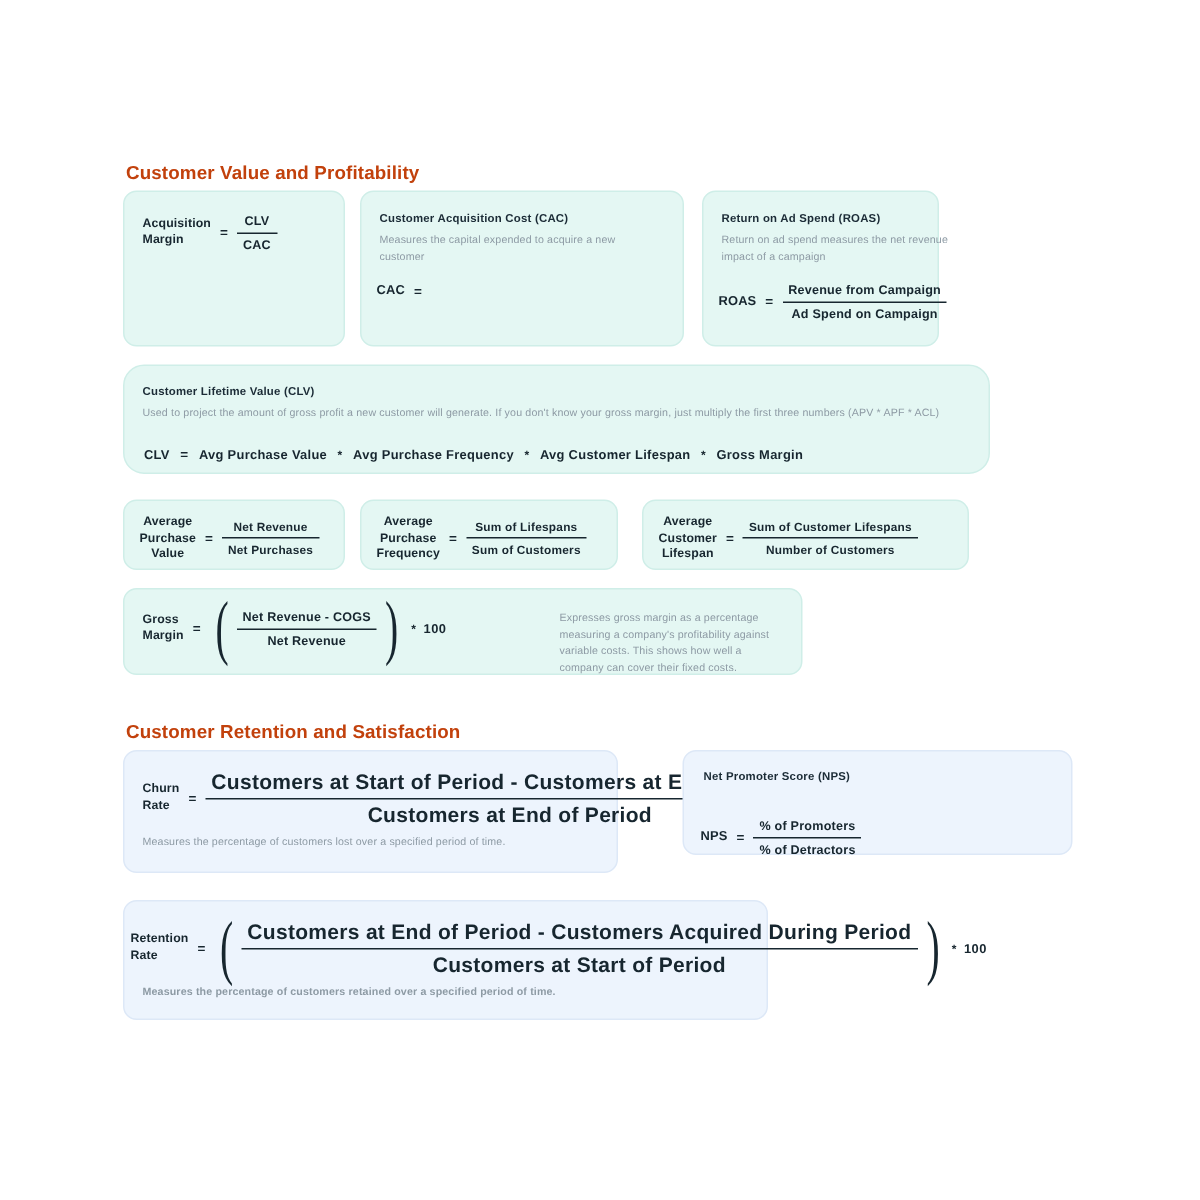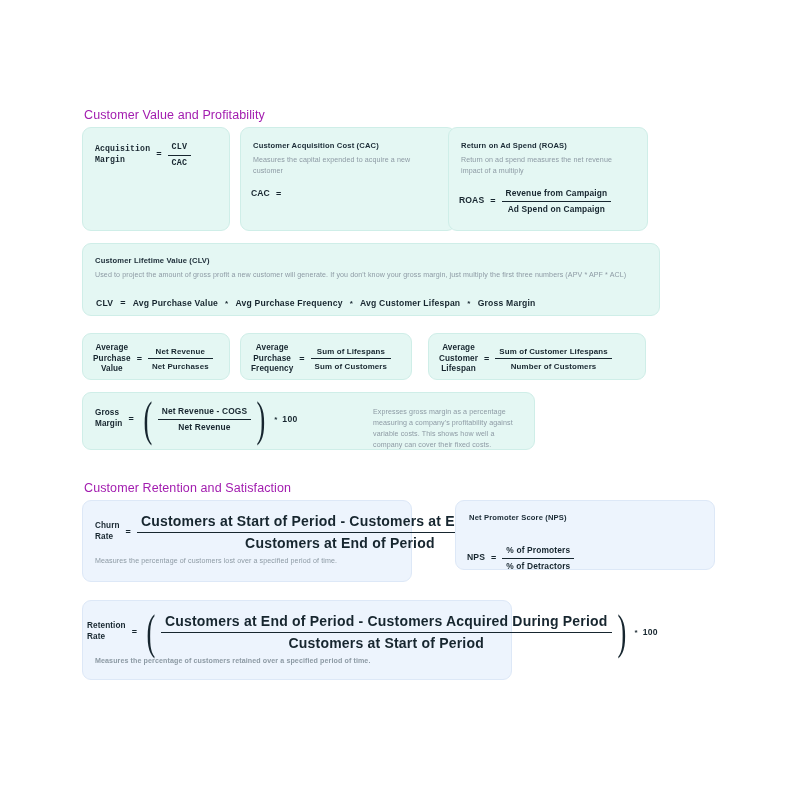--- a/index.html
+++ b/index.html
@@ -17,23 +17,23 @@
   .page {
     position: relative;
     width: 800px;
     height: 800px;
   }
 
   
   .section-title {
     position: absolute;
     font-size: 12.5px;
-    font-weight: 400;
+    font-weight: 700;
     letter-spacing: .1px;
-    color: #a21caf;
+    color: #c2410c;
     white-space: nowrap;
   }
 
   
   .card {
     position: absolute;
     box-sizing: border-box;
     border-radius: 9px;
     background: #e4f7f3;
     border: 1px solid #cfeee8;
@@ -141,21 +141,21 @@
     font-size: 8px;
   }
 </style>
 </head>
 <body>
 
 <div class="page">
 
   <div class="section-title" style="left:84px; top:108px;">Customer Value and Profitability</div>
 
-  <div class="card" style="left:82px; top:127px; width:148px; height:104px;font-family:Liberation Mono, monospace;">
+  <div class="card" style="left:82px; top:127px; width:148px; height:104px;">
     <div class="formula" style="position:absolute; left:12px; top:14px;">
       <div class="lhs">
         <div>Acquisition</div>
         <div>Margin</div>
       </div>
       <div class="eq">=</div>
       <div class="frac">
         <div class="num">CLV</div>
         <div class="den">CAC</div>
       </div>
@@ -164,34 +164,34 @@
 
   <div class="card" style="left:240px; top:127px; width:216px; height:104px;">
     <div class="card-title" style="position:absolute; left:12px; top:13px;">Customer Acquisition Cost (CAC)</div>
     <div class="card-desc" style="position:absolute; left:12px; top:27px; width:180px;">Measures the capital expended to acquire a new customer</div>
     <div class="formula" style="position:absolute; left:10px; top:60px;">
       <div class="lhs" style="font-size:8.6px;">CAC</div>
       <div class="eq">=</div>
     </div>
   </div>
 
-  <div class="card" style="left:448px; top:127px; width:200px; height:104px;">
+  <div class="card" style="left:468px; top:127px; width:158px; height:104px;">
     <div class="card-title" style="position:absolute; left:12px; top:13px;">Return on Ad Spend (ROAS)</div>
-    <div class="card-desc" style="position:absolute; left:12px; top:27px; width:172px;">Return on ad spend measures the net revenue impact of a multiply</div>
+    <div class="card-desc" style="position:absolute; left:12px; top:27px; width:172px;">Return on ad spend measures the net revenue impact of a campaign</div>
     <div class="formula" style="position:absolute; left:10px; top:60px;">
       <div class="lhs" style="font-size:8.6px;">ROAS</div>
       <div class="eq">=</div>
       <div class="frac">
         <div class="num">Revenue from Campaign</div>
         <div class="den">Ad Spend on Campaign</div>
       </div>
     </div>
   </div>
 
-  <div class="card" style="left:82px; top:243px; width:578px; height:73px;">
+  <div class="card" style="left:82px; top:243px; width:578px; height:73px;border-radius:14px;">
     <div class="card-title" style="position:absolute; left:12px; top:12px;">Customer Lifetime Value (CLV)</div>
     <div class="card-desc" style="position:absolute; left:12px; top:26px; width:548px;">Used to project the amount of gross profit a new customer will generate. If you don't know your gross margin, just multiply the first three numbers (APV * APF * ACL)</div>
     <div class="inline-formula" style="position:absolute; left:12px; top:54px;">
       <span class="tok">CLV</span>
       <span class="eq">=</span>
       <span class="tok">Avg Purchase Value</span>
       <span class="star">*</span>
       <span class="tok">Avg Purchase Frequency</span>
       <span class="star">*</span>
       <span class="tok">Avg Customer Lifespan</span>

